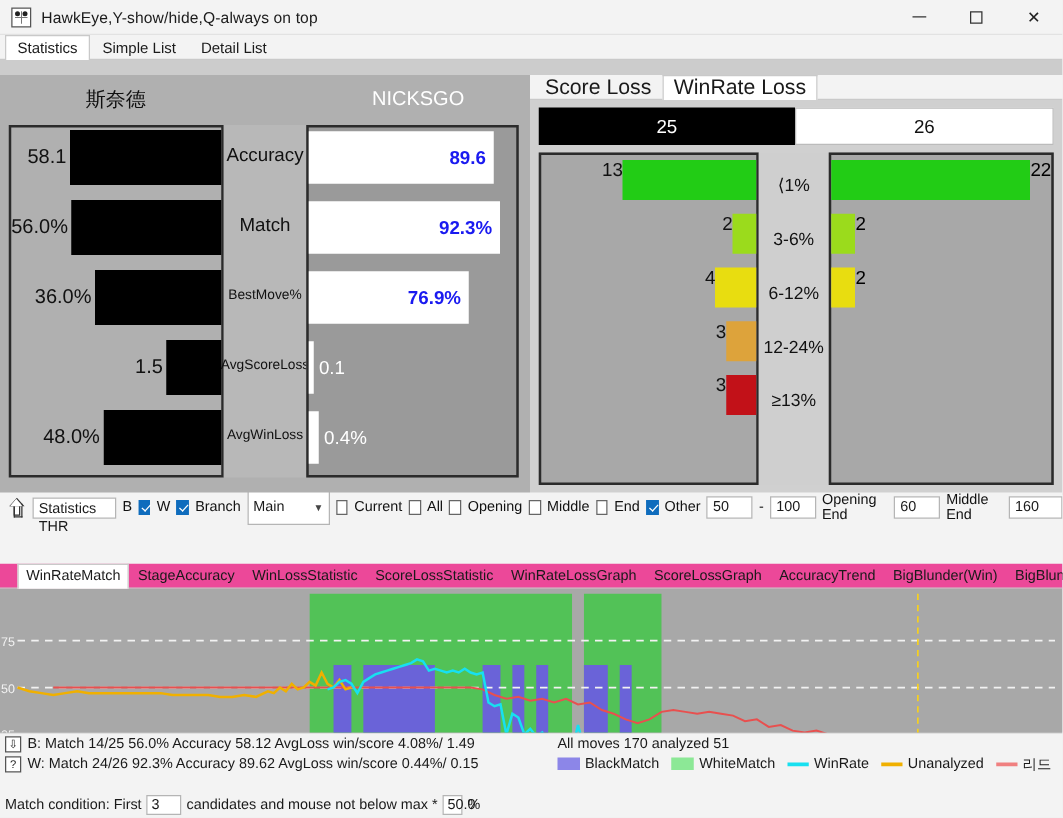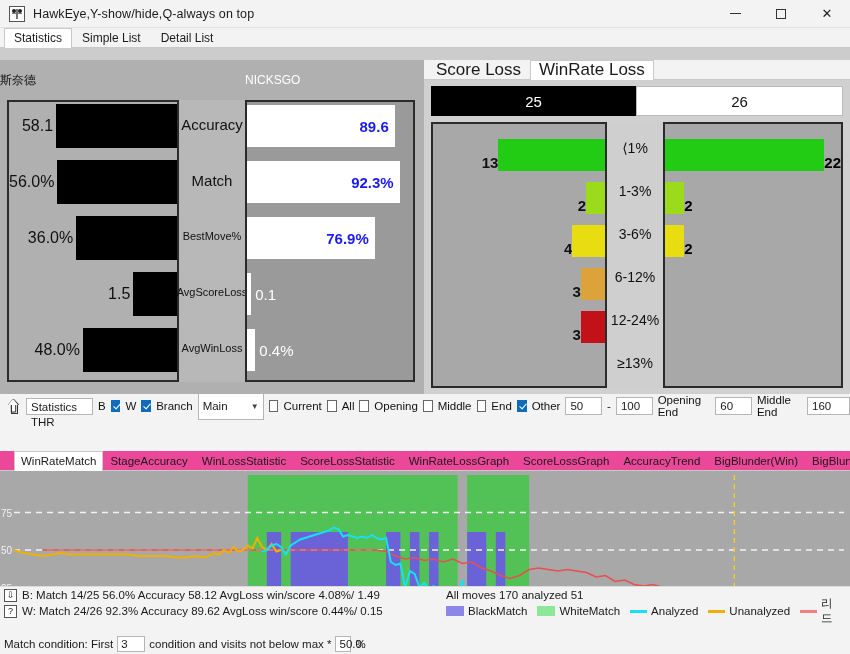--- a/index.html
+++ b/index.html
@@ -40,21 +40,21 @@
           border:1px solid transparent; border-bottom:none; line-height:14px; }
   .ttab.active { background:#fff; border-color:#c9c9c9; }
   .subbar { height:12px; background:#cccccc; flex:0 0 12px; }
 
   
   .upper { display:flex; flex:0 0 334px; height:334px; }
 
   
   .cmp { width:424px; background:#b0b0b0; position:relative; padding:0; }
   .cmp-heads { display:flex; height:40px; align-items:center; }
-  .cmp-head { font-size:12px; }
+  .cmp-head { text-align:center; font-size:16px; }
   .cmp-head.left { width:185px; color:#111; }
   .cmp-head.mid  { width:60px; }
   .cmp-head.right{ width:179px; color:#ffffff; }
   .cmp-body { display:flex; height:282px; padding:0 7px; }
   .cmp-col { position:relative; }
   .cmp-col.l { width:172px; border:2px solid #2b2b2b; background:#b0b0b0; }
   .cmp-col.m { width:66px; display:flex; flex-direction:column; justify-content:flex-start;
                background:#b8b8b8; }
   .cmp-col.r { width:170px; border:2px solid #2b2b2b; background:#9a9a9a; }
   .row { height:48px; display:flex; align-items:center; position:relative; }
@@ -84,21 +84,21 @@
   .count-b { flex:1; background:#000; color:#fff; font-size:15px;
              display:flex; align-items:center; justify-content:center; }
   .count-w { flex:1; background:#fff; color:#111; font-size:15px;
              display:flex; align-items:center; justify-content:center; border:1px solid #bbb; }
   .hist { flex:1; display:flex; }
   .hist-col { background:#a8a8a8; border:2px solid #2b2b2b; display:flex; flex-direction:column;
               justify-content:flex-start; padding-top:4px; }
   .hist-col.l { width:176px; align-items:flex-end; }
   .hist-col.r { flex:1; align-items:flex-start; }
   .hist-mid { width:56px; background:#cfcfcf; display:flex; flex-direction:column; padding-top:4px; }
-  .hrow { height:43px; display:flex; align-items:flex-end; width:100%;font-weight:bold; }
+  .hrow { height:43px; display:flex; align-items:flex-start; width:100%; }
   .hrow.l { justify-content:flex-end; }
   .hrow.r { justify-content:flex-start; }
   .hbar { height:32px; }
   .hnum { font-size:15px; color:#111; }
   .hnum.w { color:#000000; }
   .hlabel { height:43px; display:flex; align-items:center; justify-content:center;
             font-size:14px; color:#111; white-space:nowrap; }
 
   
   .optrow { height:24px; background:#f3f3f3; display:flex; align-items:center;
@@ -285,21 +285,20 @@
                 <div class="hbar" style="width:14%;background:#dda33b"></div>
               </div>
               <div class="hrow l">
                 <span class="hnum">3</span>
                 <div class="hbar" style="width:14%;background:#c21118"></div>
               </div>
               <div class="hrow l"></div>
             </div>
           <div class="hist-mid" id="histM">
               <div class="hlabel">⟨1%</div>
-              <div class="hlabel">1-3%</div>
               <div class="hlabel">3-6%</div>
               <div class="hlabel">6-12%</div>
               <div class="hlabel">12-24%</div>
               <div class="hlabel">≥13%</div>
             </div>
           <div class="hist-col r" id="histR">
               <div class="hrow r">
                 <div class="hbar" style="width:96%;background:#22cc15"></div>
                 <span class="hnum w">22</span>
               </div>
@@ -421,30 +420,30 @@
       </div>
     </div>
     <div class="st-right">
       <div class="l1">All moves 170 analyzed 51</div>
       <div class="l2" id="legend">
           <span class="sw" style="background: rgb(140, 134, 232);"></span>
           <span style="margin-right: 6px;">BlackMatch</span>
           <span class="sw" style="background: rgb(140, 232, 150);"></span>
           <span style="margin-right: 6px;">WhiteMatch</span>
           <span class="ln" style="background: rgb(23, 224, 240);"></span>
-          <span style="margin-right: 6px;">Analyzed</span>
+          <span style="margin-right: 6px;">WinRate</span>
           <span class="ln" style="background: rgb(240, 176, 0);"></span>
           <span style="margin-right: 6px;">Unanalyzed</span>
           <span class="ln" style="background: rgb(240, 128, 128);"></span>
           <span style="margin-right: 6px;">리드</span>
         </div>
     </div>
   </div>
 
   <div class="condrow">
     <span>Match condition: First</span>
     <span class="ibox" style="width:28px">3</span>
-    <span>condition and visits not below max *</span>
+    <span>candidates and mouse not below max *</span>
     <span class="ibox" style="width:16px">50.0</span>
     <span>%</span>
   </div>
 
 </div>
 
 </body></html>

